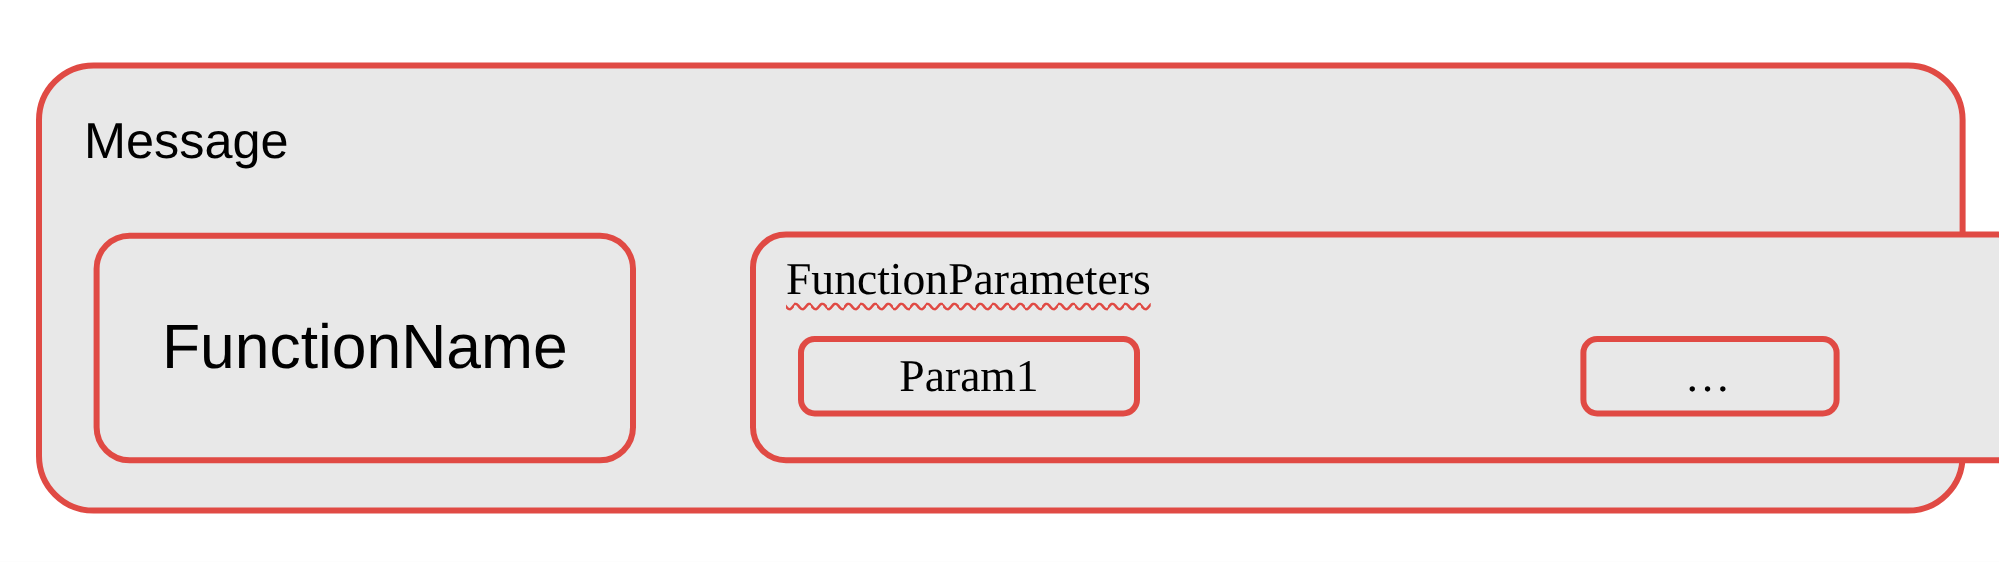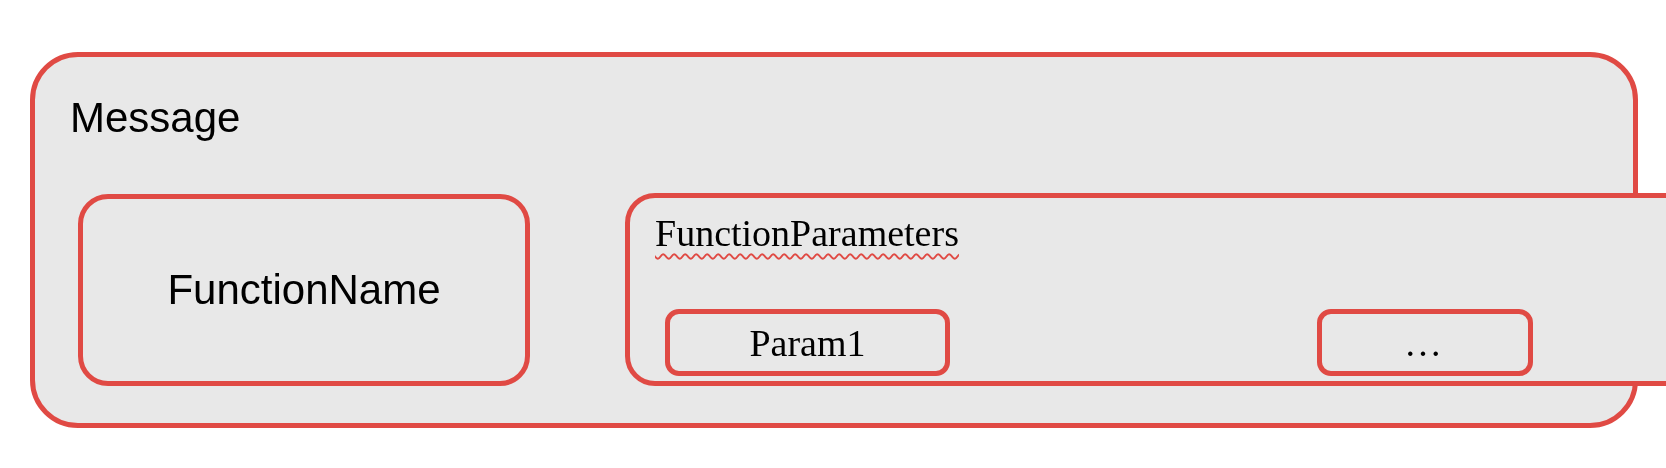--- a/index.html
+++ b/index.html
@@ -43,21 +43,21 @@
   }
   .function-name-box {
     left: 43px;
     top: 137px;
     width: 452px;
     height: 192px;
     border-radius: 30px;
     display: flex;
     align-items: center;
     justify-content: center;
-    font-size: 42px;
+    font-size: 52px;
   }
   .function-params-box {
     left: 590px;
     top: 136px;
     width: 1070px;
     height: 193px;
     border-radius: 30px;
     font-family: Liberation Serif, serif;
   }
   .function-params-label {
@@ -80,21 +80,20 @@
     top: 82px;
     height: 67px;
     border: 5px solid var(--border_red);
     border-radius: 14px;
     background: var(--fill_gray);
     display: flex;
     align-items: center;
     justify-content: center;
     font-size: 38px;
     white-space: nowrap;
-    margin-top: 29px;
   }
   .param-1 { left: 35px;  width: 285px; }
   .param-2 { left: 372px; width: 278px; }
   .param-etc { left: 687px; width: 216px; letter-spacing: 4px; }
 </style>
 </head>
 <body>
 
 <div class="canvas">
 

